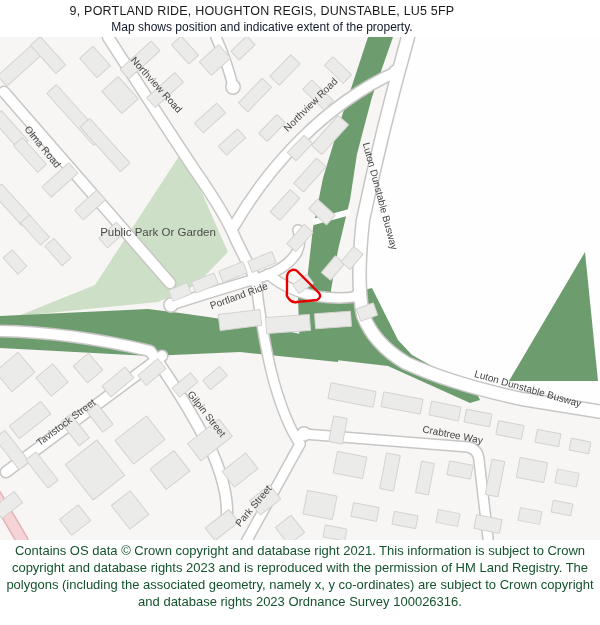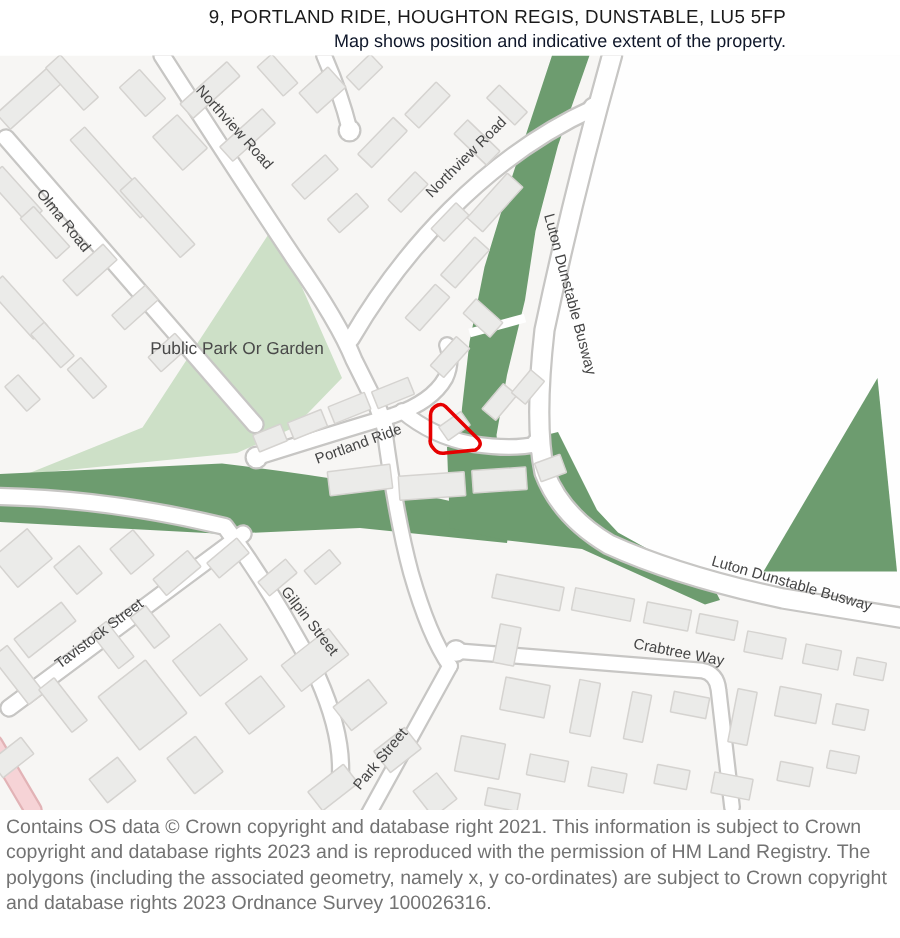--- a/index.html
+++ b/index.html
@@ -1,23 +1,23 @@
 <!DOCTYPE html>
 <html><head>
 <meta charset="utf-8">
 <style>
   html,body{margin:0;padding:0;background:#fff;}
   #page{position:relative;width:600px;height:625px;overflow:hidden;background:#ffffff;
         font-family:"Liberation Sans", sans-serif;}
-  #title-block{position:absolute;top:0;left:0;width:524px;height:37px;background:#ffffff;text-align:right;}
+  #title-block{position:absolute;top:0;left:0;width:524px;height:37px;background:#ffffff;text-align:center;}
   #title-line1{font-size:12.5px;color:#1a1a1a;padding-top:4px;letter-spacing:0.2px;}
   #title-line2{font-size:12px;color:#0f172a;padding-top:2px;}
   #map-wrap{position:absolute;top:37px;left:0;width:600px;height:503px;}
   #footer-block{position:absolute;top:540px;left:0;width:600px;height:85px;background:#ffffff;}
-  #footer-text{font-size:13px;line-height:17px;color:#737373;padding:2px 4px 0 4px;text-align:left;}
+  #footer-text{font-size:13px;line-height:17px;color:#14532d;padding:2px 4px 0 4px;text-align:center;}
   svg text{font-family:"Liberation Sans", sans-serif;}
 </style>
 </head>
 <body>
 <div id="page">
 
 <div id="title-block">
   <div id="title-line1">9, PORTLAND RIDE, HOUGHTON REGIS, DUNSTABLE, LU5 5FP</div>
   <div id="title-line2">Map shows position and indicative extent of the property.</div>
 </div>

